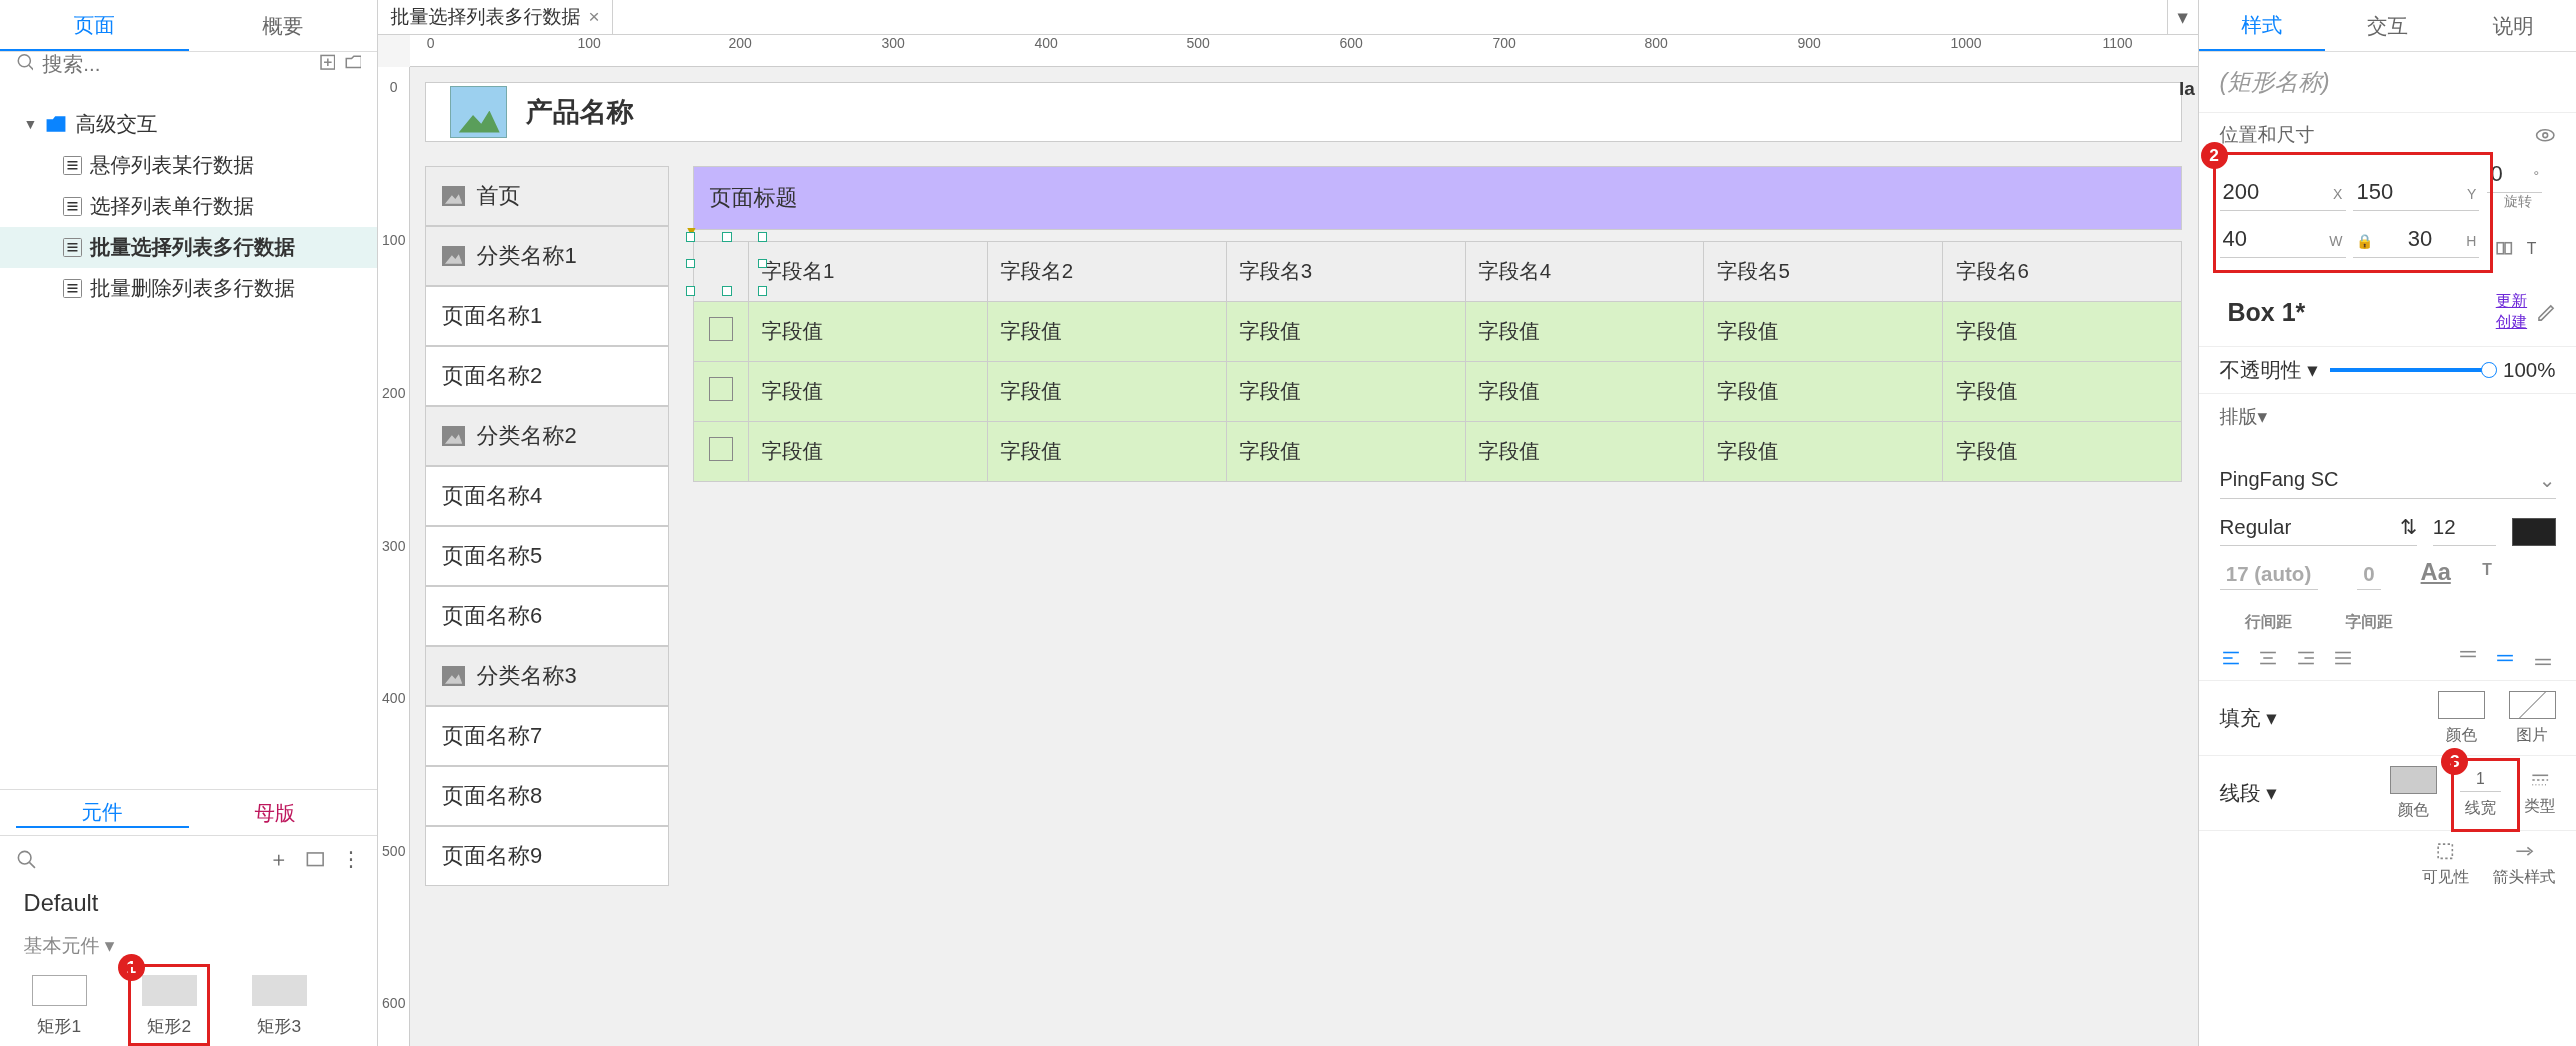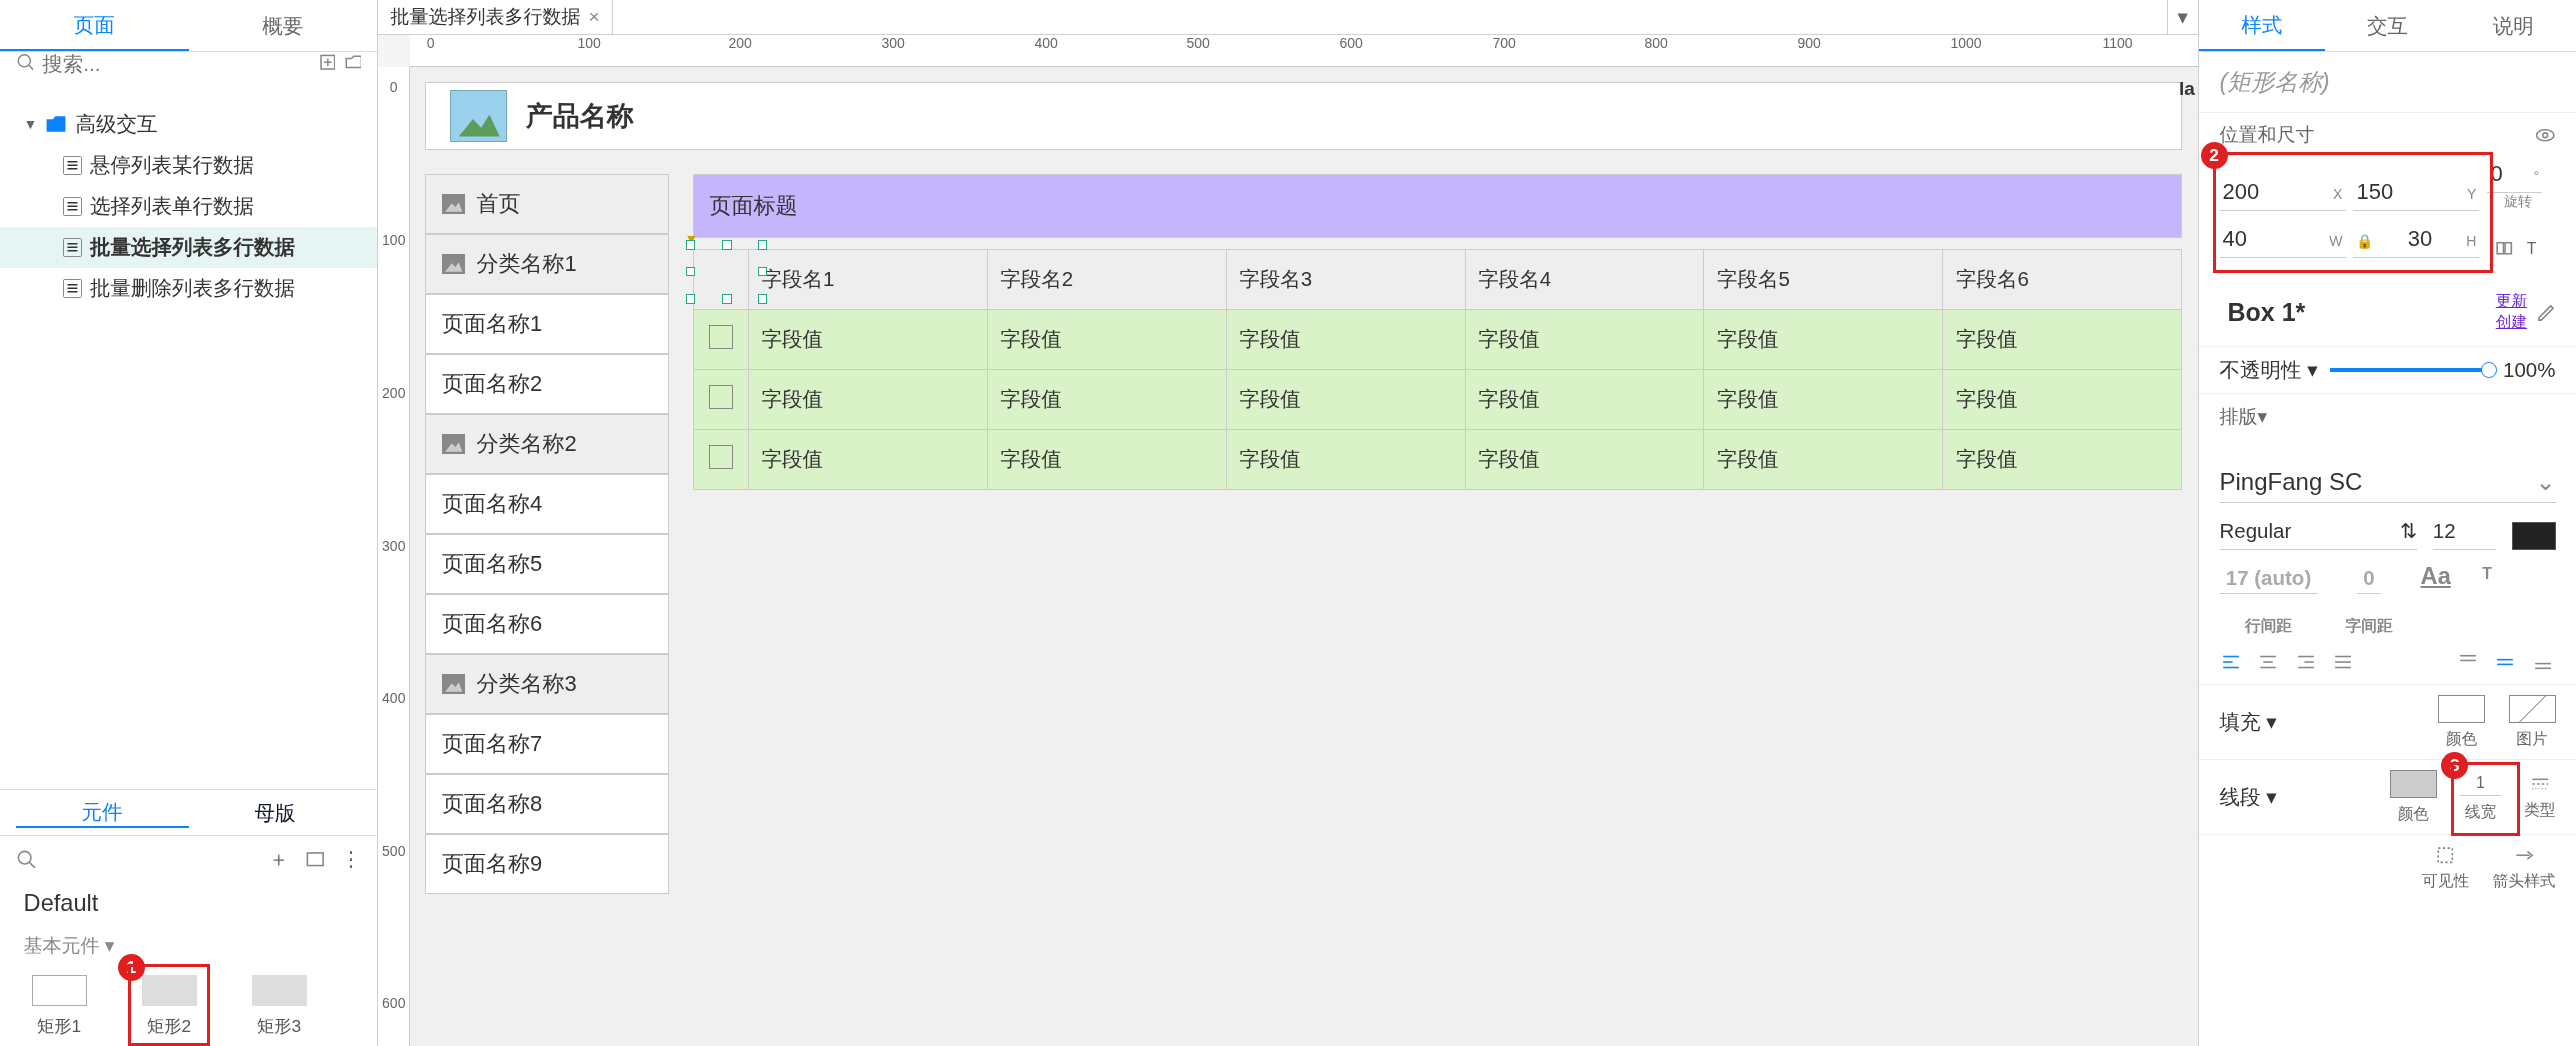--- a/index.html
+++ b/index.html
@@ -16,21 +16,21 @@
 .left .tree { padding: 4.7px 0; }
 .left .tree .node { display: flex; align-items: center; height: 41px; padding-left: 23.6px; gap: 7.9px; }
 .left .tree .node.child { padding-left: 63px; }
 .left .tree .node.sel { background: #e6f4f3; font-weight: 700; }
 .left .tree .ficon { width: 22px; height: 22px; fill: #0a84ff; }
 .left .tree .picon { width: 19px; height: 19px; border: 1.6px solid #888; border-radius: 1.6px; display: flex; align-items: center; justify-content: center; }
 .left .tree .tri { display: inline-block; color: #666; font-size: 14px; width: 14px; }
 
 .left .section-hdr { height: 47px; display: flex; align-items: center; padding: 0 15.7px; border-top: 0.8px solid #ddd; border-bottom: 0.8px solid #ddd; }
 .left .section-hdr .lab { flex: 1; color: #0a84ff; }
-.left .section-hdr.elements .lab2 { flex: 1; text-align: right; color: #0f172a; }
+.left .section-hdr.elements .lab2 { flex: 1; text-align: right; color: #be185d; }
 .left .elements-bar { height: 46px; display: flex; align-items: center; padding: 0 15.7px; gap: 15.7px; color: #666; }
 .left .elements-bar .spacer { flex: 1; }
 .left .default-row { padding: 7.9px 23.6px 0 23.6px; color: #333; font-size: 23.6px; }
 .left .cat-title { padding: 15.7px 23.6px 7.9px 23.6px; color: #888; font-size: 19px; }
 .left .shapes { display: flex; gap: 55px; padding: 7.9px 31.5px; }
 .left .shape { display: flex; flex-direction: column; align-items: center; gap: 7.9px; font-size: 17.3px; color: #555; position: relative; }
 .left .shape .sw { width: 55px; height: 31.5px; border: 1.6px solid #aaa; }
 .left .shape .sw.fill { background: #ddd; border:none; }
 .left .shape .hl { position: absolute; top: -11px; left: -14px; width: 82px; height: 82px; border: 3.1px solid #e02020; }
 .left .shape .badge { position: absolute; top: -20.5px; left: -23.6px; width: 27px; height: 27px; background: #e02020; color: #fff; border-radius: 50%; display: flex; align-items: center; justify-content: center; font-size: 17.3px; font-weight: 700; }
@@ -41,21 +41,21 @@
 .center .tabbar .ftab { display: flex; align-items: center; padding: 0 12.6px; gap: 7.9px; border-right: 0.8px solid #d0d0d0; font-size: 19px; }
 .center .tabbar .ftab .x { color: #888; }
 .center .tabbar .ddl { margin-left: auto; width: 31.5px; border-left: 0.8px solid #d0d0d0; display:flex;align-items:center;justify-content:center;color:#666; }
 .center .ruler-h { height: 31.5px; background: #fff; display: flex; position: relative; border-bottom: 0.8px solid #ccc; margin-left: 31.5px; }
 .center .ruler-h .tick { position: absolute; top: 0; font-size: 14px; color: #666; }
 .center .workspace { flex: 1; display: flex; }
 .center .ruler-v { width: 31.5px; background: #fff; border-right: 0.8px solid #ccc; position: relative; }
 .center .ruler-v .tick { position: absolute; left: 0; font-size: 14px; color: #666; text-align:center; width:31.5px; }
 .center .canvas { flex: 1; background: #f0f0f0; position: relative; padding: 15.7px; overflow: hidden; }
 
-.header-bar { background: #fff; border: 0.8px solid #ccc; height: 68px; display: flex; align-items: center; padding: 0 23.6px; gap: 19px; }
+.header-bar { background: #fff; border: 0.8px solid #ccc; height: 60px; display: flex; align-items: center; padding: 0 23.6px; gap: 19px; }
 .header-bar .imgph { width: 57px; height: 52px; background: linear-gradient(#9cd0ef,#9cd0ef); border: 1.6px solid #7aa; position: relative; }
 .header-bar .imgph::after { content:""; position:absolute; left:7.9px; bottom:4.7px; width:41px; height:22px; background:#5a9e5a; clip-path: polygon(0 100%,35% 20%,55% 60%,75% 0,100% 100%); }
 .header-bar h1 { font-size: 27px; font-weight: 700; }
 .label-indicator { position: absolute; right: 3.1px; top: 11px; font-size: 19px; font-weight:700; }
 
 .content-row { display: flex; gap: 23.6px; margin-top: 23.6px; }
 .sidemenu { width: 244px; }
 .sidemenu .item { height: 60px; border: 0.8px solid #ccc; background: #fff; display: flex; align-items: center; padding: 0 15.7px; gap: 11px; font-size: 22px; }
 .sidemenu .item.cat { background: #eee; font-weight: 400; }
 .sidemenu .item .pic { width: 23.6px; height: 20.5px; background:#888; position:relative; }
@@ -91,21 +91,21 @@
 .right .pos-grid .rot-lab { font-size: 14px; color: #888; text-align:center; margin-left:6.3px; }
 
 .right .stylename { display: flex; align-items: center; padding: 12.6px 20.5px; margin-left: 8px; }
 .right .stylename .nm { font-size: 25px; font-weight: 600; }
 .right .stylename .upd { margin-left: auto; font-size: 15.7px; color: #6d28d9; text-align: right; text-decoration: underline; }
 
 .right .opacity-row { display: flex; align-items: center; gap: 12.6px; }
 .right .opacity-row .track { flex: 1; height: 3.1px; background: #0a84ff; position: relative; }
 .right .opacity-row .track .knob { position: absolute; right: -6.3px; top: -6.3px; width: 15.7px; height: 15.7px; border: 1.6px solid #0a84ff; background: #fff; border-radius: 50%; }
 
-.right .font-sel { border-bottom: 0.8px solid #ccc; padding: 6.3px 0; font-size: 24px; display:flex;margin-top:32px; }
+.right .font-sel { border-bottom: 0.8px solid #ccc; padding: 6.3px 0; font-size: 20px; display:flex;margin-top:32px; }
 .right .font-sel .chev { margin-left:auto; color:#888; }
 .right .inline { display: flex; gap: 15.7px; align-items: flex-end; }
 .right .inline .fw { flex: 1; border-bottom: 0.8px solid #ccc; padding: 6.3px 0; display: flex; }
 .right .inline .fs { width: 63px; border-bottom: 0.8px solid #ccc; padding: 6.3px 0; }
 .right .inline .sw { width: 44px; height: 28px; background: #222; border:0.8px solid #555; }
 
 .right .sp-row { display: flex; gap: 28px; margin-top: 12.6px; }
 .right .sp-row .col { display: flex; flex-direction: column; align-items: center; gap: 22px; font-size: 15.7px; color: #888; font-weight: bold; }
 .right .sp-row .col .v { font-size: 20.5px; color: #aaa; border-bottom: 0.8px solid #ccc; padding: 3.1px 6.3px; }
 

